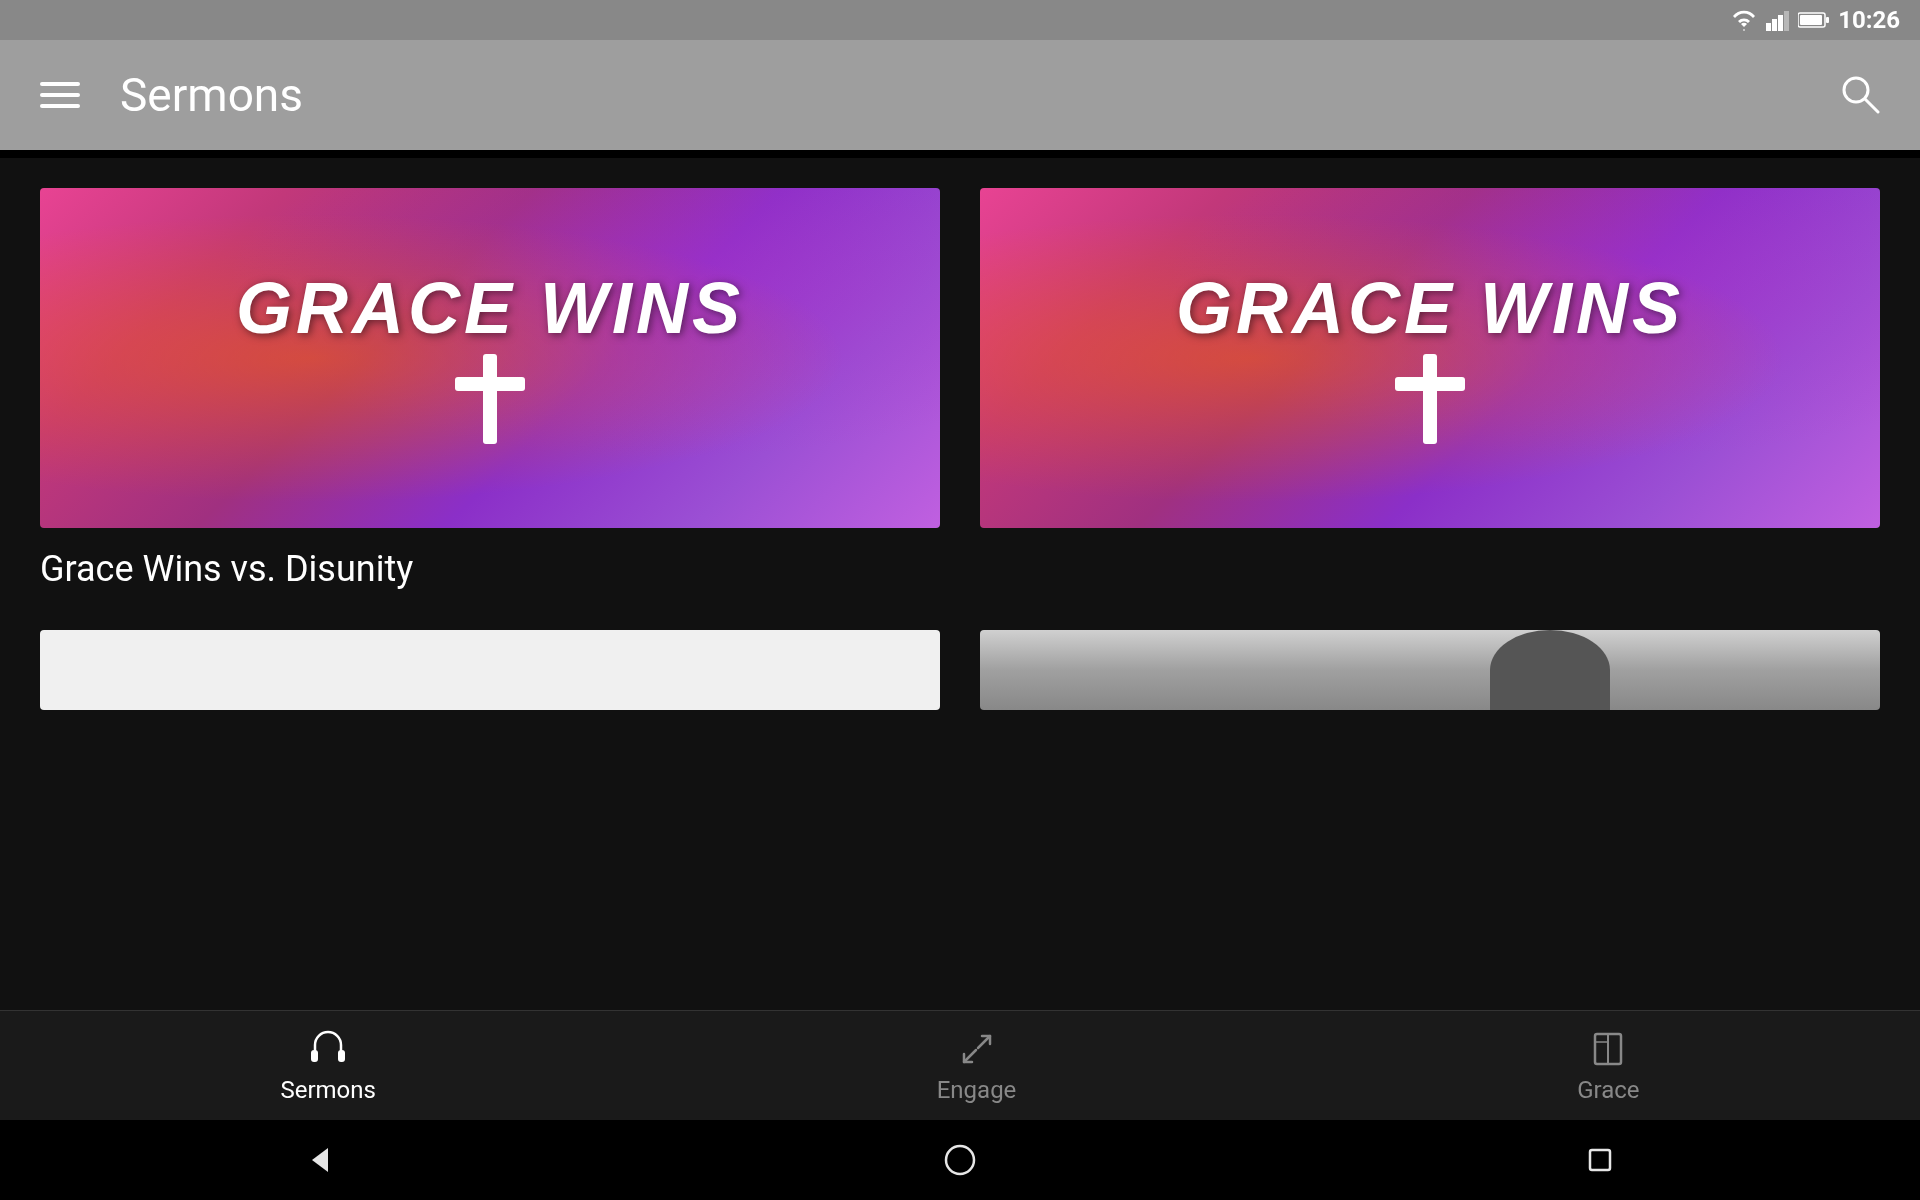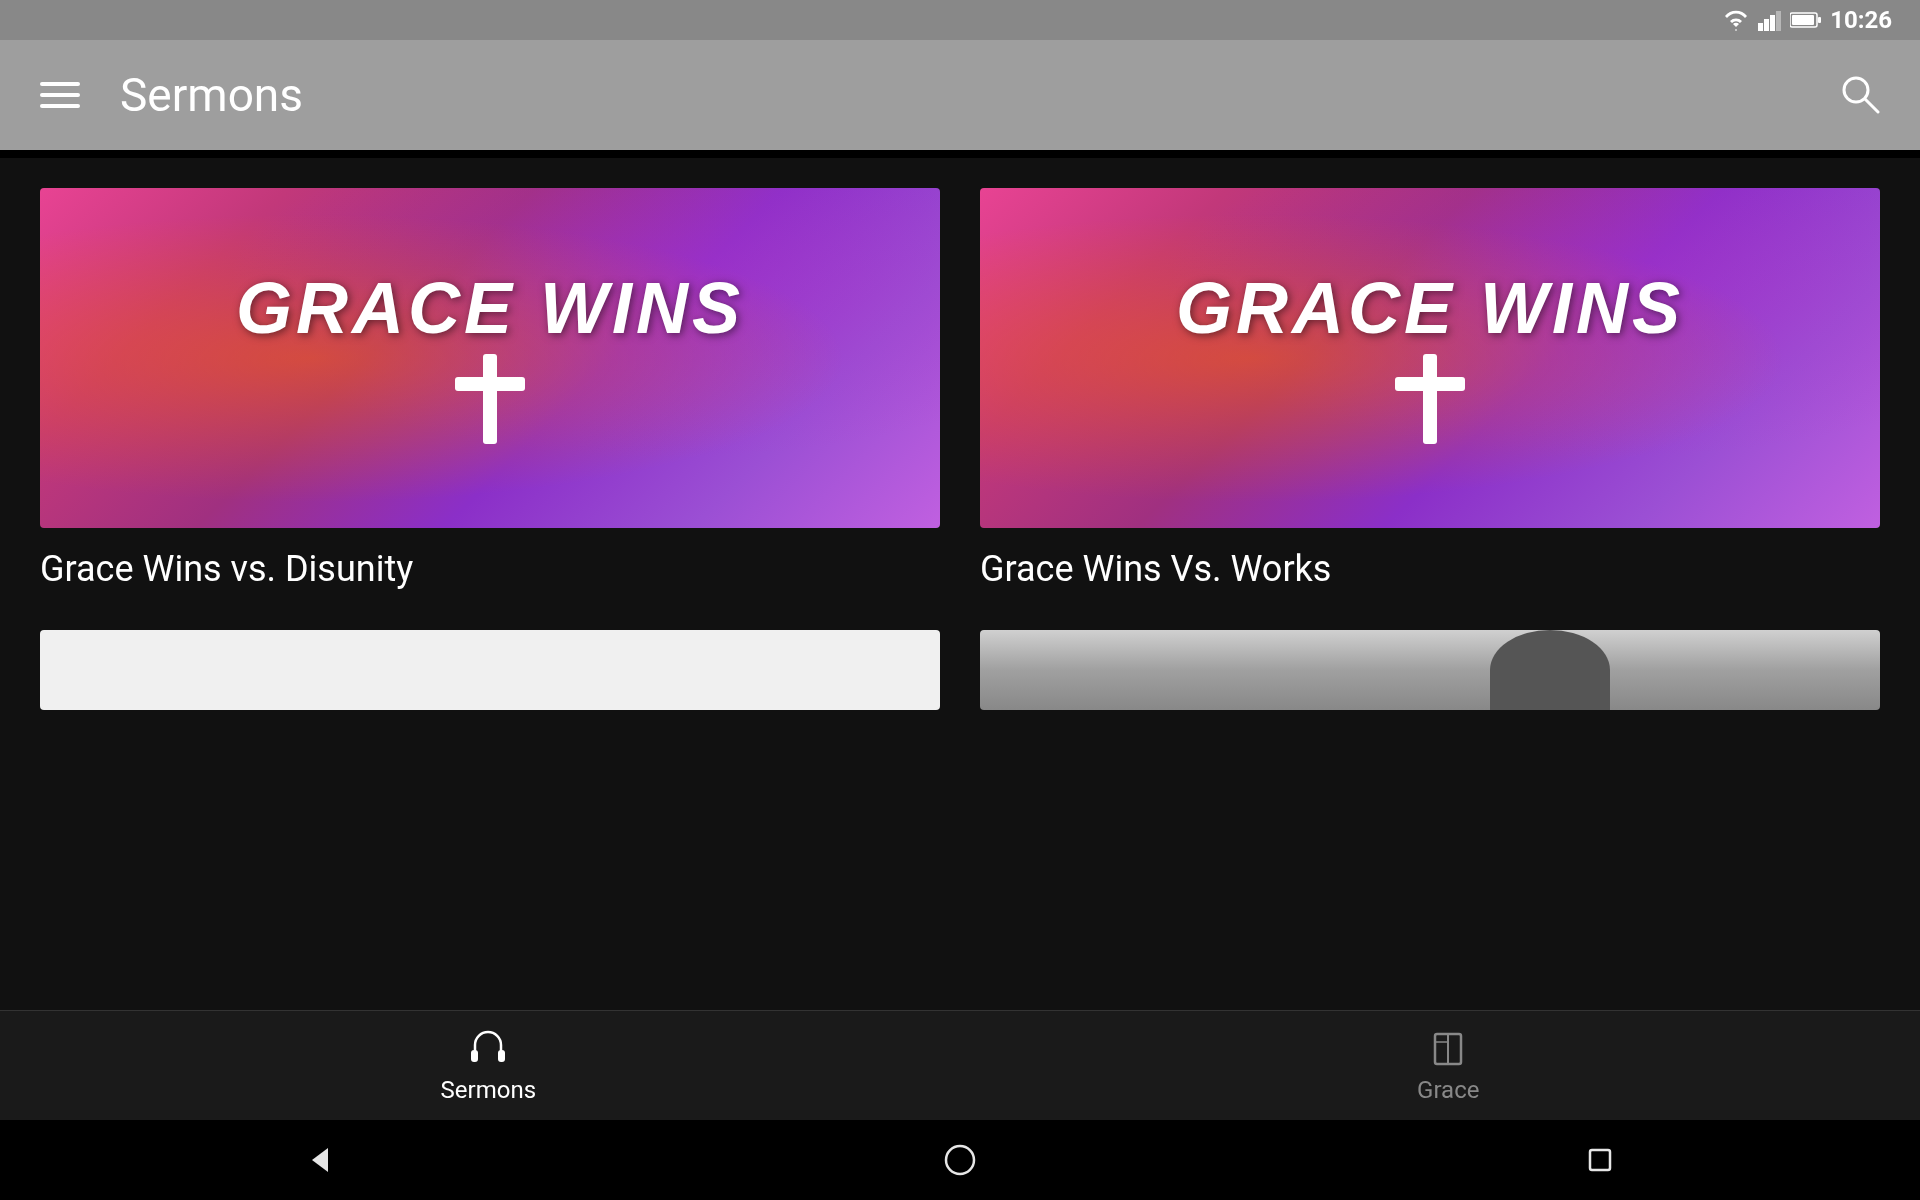--- a/index.html
+++ b/index.html
@@ -14,21 +14,21 @@
     }
 
     
     .status-bar {
       width: 100%;
       height: 40px;
       background: #888888;
       display: flex;
       align-items: center;
       justify-content: flex-end;
-      padding: 0 28px;
+      padding: 0 20px;
     }
     .status-bar-right {
       display: flex;
       align-items: center;
       gap: 8px;
       color: white;
       font-size: 22px;
       font-weight: bold;
     }
 
@@ -342,21 +342,20 @@
 
     <div class="sermon-card">
       <div class="sermon-thumbnail">
         <div class="grace-wins-bg">
           <div class="grace-wins-text">
             <span class="brush-text">GRACE WINS</span>
             <div class="cross-shape"></div>
           </div>
         </div>
       </div>
-      <div class="sermon-title">Grace Wins Vs. Works</div>
     </div>
 
   </div>
 
   <div class="sermon-grid-partial">
 
     <div class="sermon-card-partial">
       <div class="sermon-thumbnail-partial">
         <div class="white-bg"></div>
       </div>
@@ -378,20 +377,29 @@
 
   <div class="nav-item">
     <svg width="42" height="42" viewBox="0 0 42 42" fill="none">
       <path d="M8 22v-5a13 13 0 0 1 26 0v5" stroke="white" stroke-width="2.5" stroke-linecap="round"></path>
       <rect x="4" y="22" width="7" height="12" rx="3" fill="white"></rect>
       <rect x="31" y="22" width="7" height="12" rx="3" fill="white"></rect>
     </svg>
     <span class="nav-label active">Sermons</span>
   </div>
 
+  <div class="nav-item">
+    <svg width="42" height="42" viewBox="0 0 42 42" fill="none">
+      <line x1="8" y1="34" x2="20" y2="22" stroke="#888" stroke-width="2.5" stroke-linecap="round"></line>
+      <line x1="22" y1="20" x2="34" y2="8" stroke="#888" stroke-width="2.5" stroke-linecap="round"></line>
+      <polyline points="26,8 34,8 34,16" stroke="#888" stroke-width="2.5" stroke-linecap="round" stroke-linejoin="round"></polyline>
+      <polyline points="8,26 8,34 16,34" stroke="#888" stroke-width="2.5" stroke-linecap="round" stroke-linejoin="round"></polyline>
+    </svg>
+    <span class="nav-label inactive">Engage</span>
+  </div>
 
   <div class="nav-item">
     <svg width="42" height="42" viewBox="0 0 42 42" fill="none">
       <rect x="8" y="6" width="26" height="30" rx="2" stroke="#888" stroke-width="2.5"></rect>
       <line x1="21" y1="6" x2="21" y2="36" stroke="#888" stroke-width="2"></line>
       <line x1="8" y1="14" x2="21" y2="14" stroke="#888" stroke-width="1.5"></line>
     </svg>
     <span class="nav-label inactive">Grace</span>
   </div>
 

